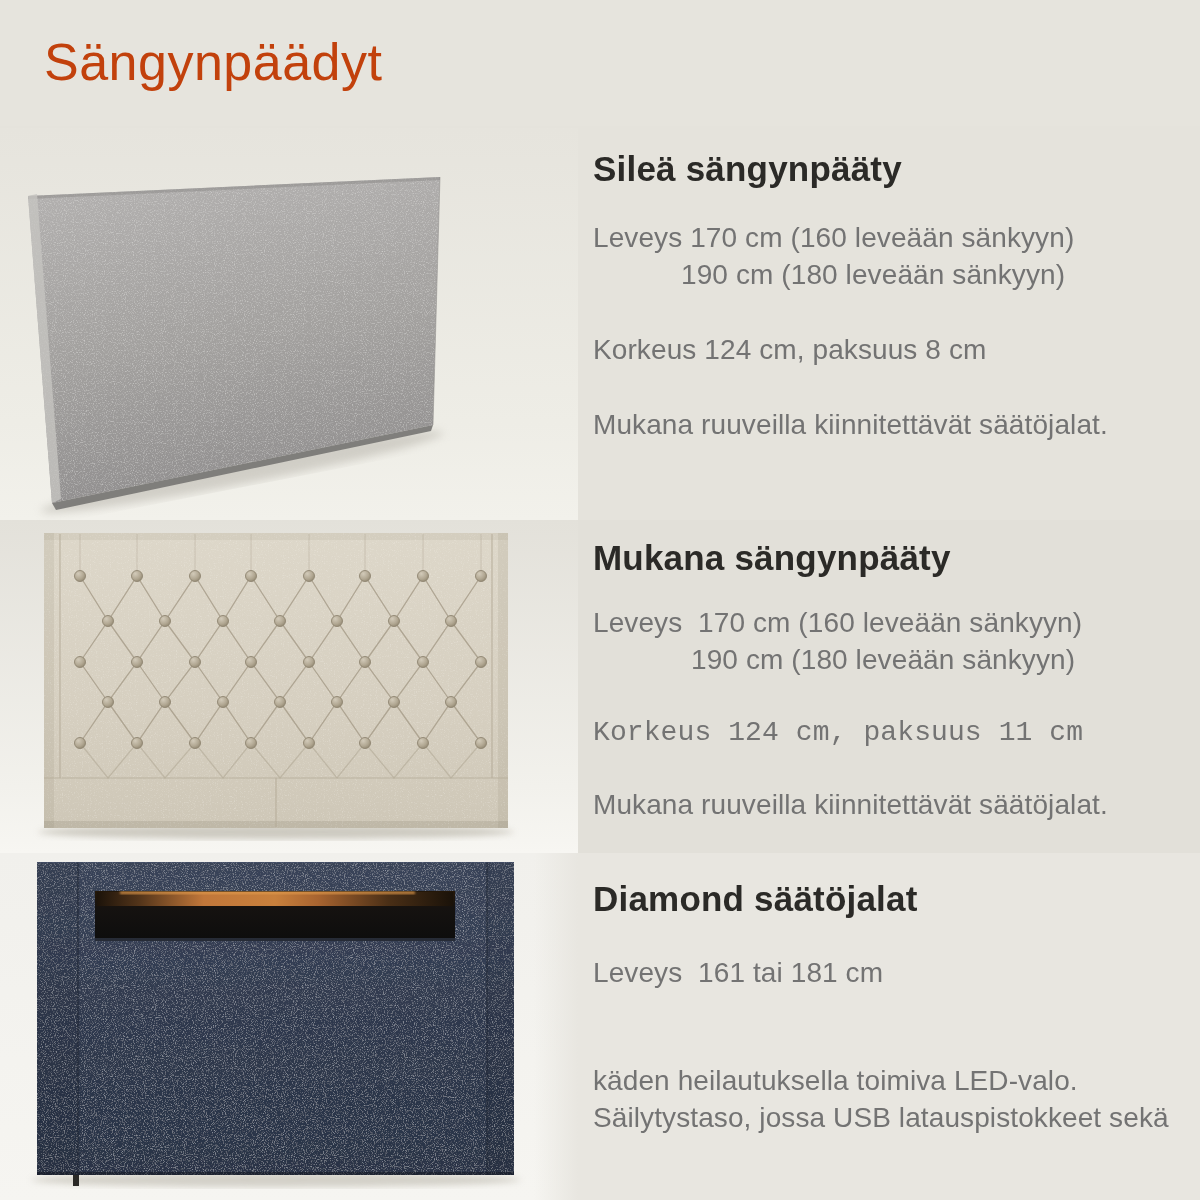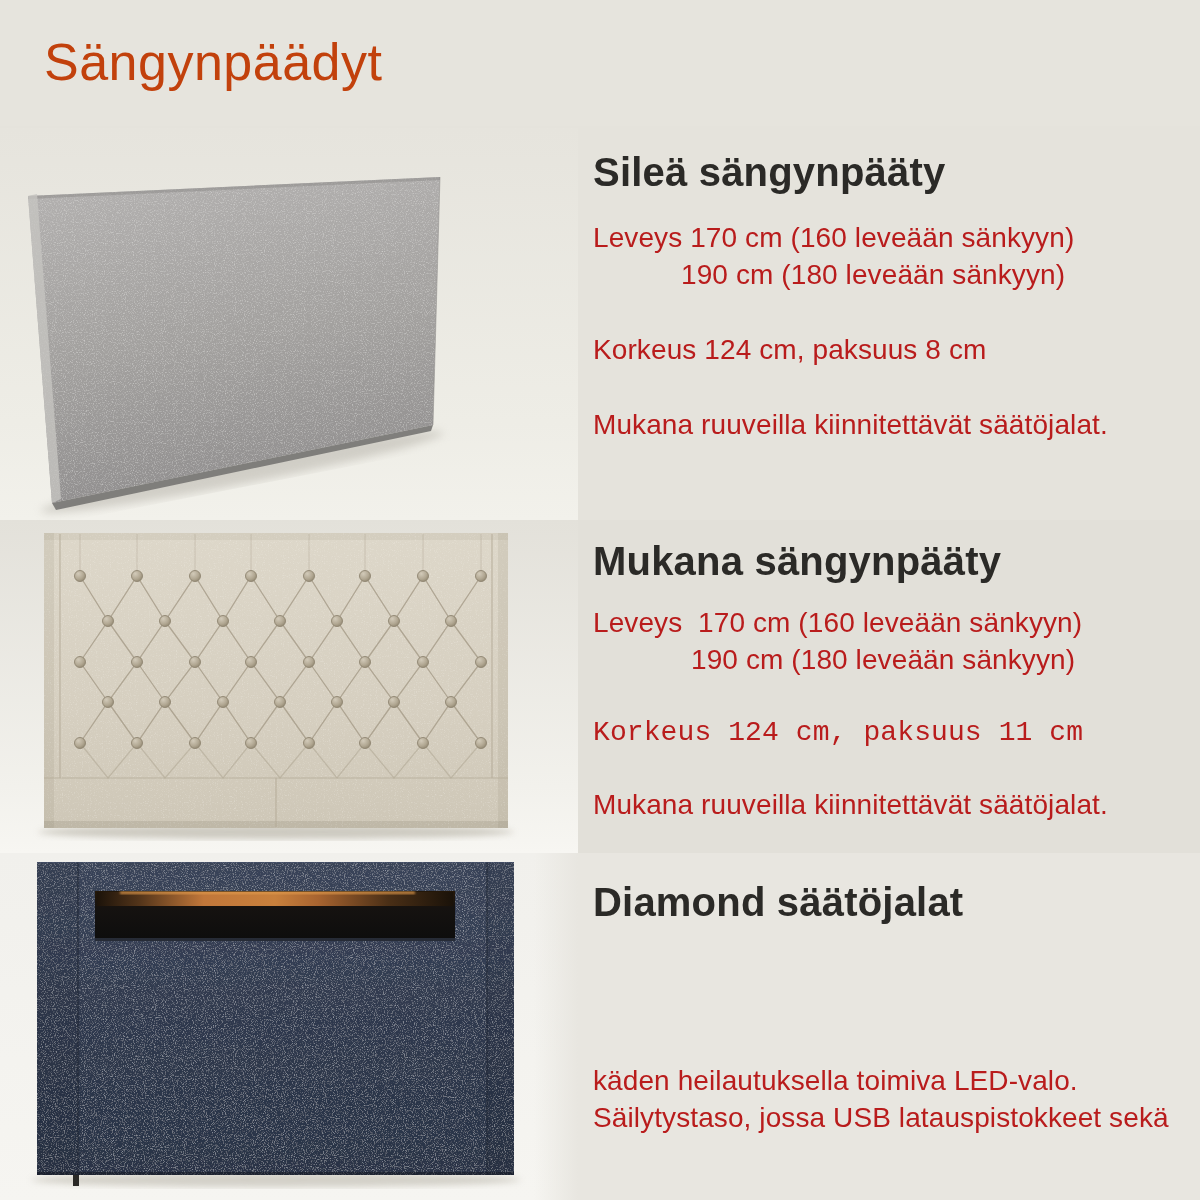--- a/index.html
+++ b/index.html
@@ -19,26 +19,26 @@
   .page-title{
     left:44px;top:36px;font-size:52px;font-weight:400;color:#c2410c;
     letter-spacing:.5px;line-height:1;white-space:pre;
   }
   
   .photo{position:absolute;left:0;display:block;}
   .photo1{top:128px;}
   .photo2{top:520px;}
   .photo3{top:853px;}
   .sec-heading{
-    position:absolute;left:593px;font-size:40px;font-weight:600;color:#2b2a27;
+    position:absolute;left:593px;font-size:35px;font-weight:600;color:#2b2a27;
     line-height:1.1;letter-spacing:.2px;white-space:pre;margin:0;
   }
   .h-1{top:150px;} .h-2{top:539px;} .h-3{top:880px;}
   .para{position:absolute;left:593px;}
-  .line{font-size:28px;color:#b91c1c;line-height:37px;white-space:pre;letter-spacing:.1px;}
+  .line{font-size:28px;color:#737373;line-height:37px;white-space:pre;letter-spacing:.1px;}
   .ind-88{padding-left:88px;}
   .ind-98{padding-left:98px;}
   .p11{top:219px;} .p12{top:331px;text-align:center;} .p13{top:406px;}
   .p21{top:604px;} .p22{top:714px;font-family:Liberation Mono, monospace;} .p23{top:786px;}
   .p31{top:954px;} .p32{top:1062px;}
 </style>
 </head>
 <body>
 
 <div>
@@ -263,19 +263,20 @@
   </div>
   <div class="para p22">
     <div class="line">Korkeus 124 cm, paksuus 11 cm</div>
   </div>
   <div class="para p23">
     <div class="line">Mukana ruuveilla kiinnitettävät säätöjalat.</div>
   </div>
 
   <h2 class="sec-heading h-3">Diamond säätöjalat</h2>
   <div class="para p31">
+    <div class="line">Leveys  161 tai 181 cm</div>
   </div>
   <div class="para p32">
     <div class="line">käden heilautuksella toimiva LED-valo.</div>
     <div class="line">Säilytystaso, jossa USB latauspistokkeet sekä</div>
   </div>
 
 </div>
 
 </body></html>

